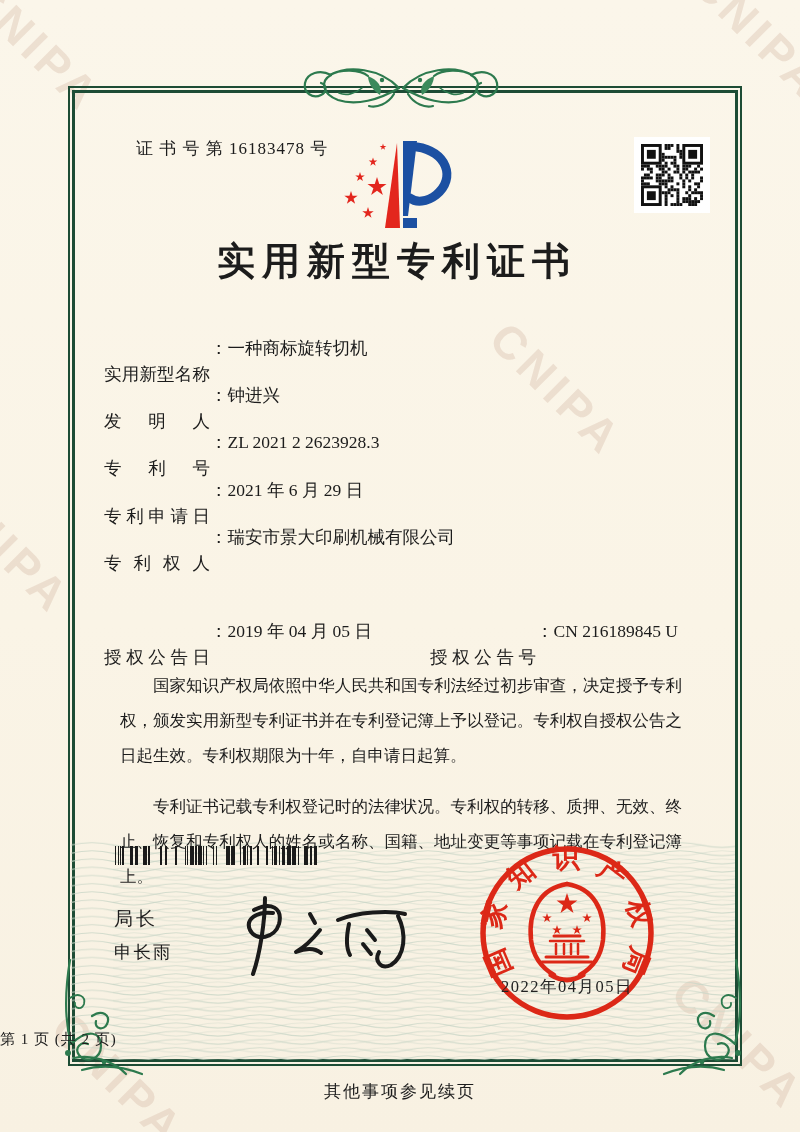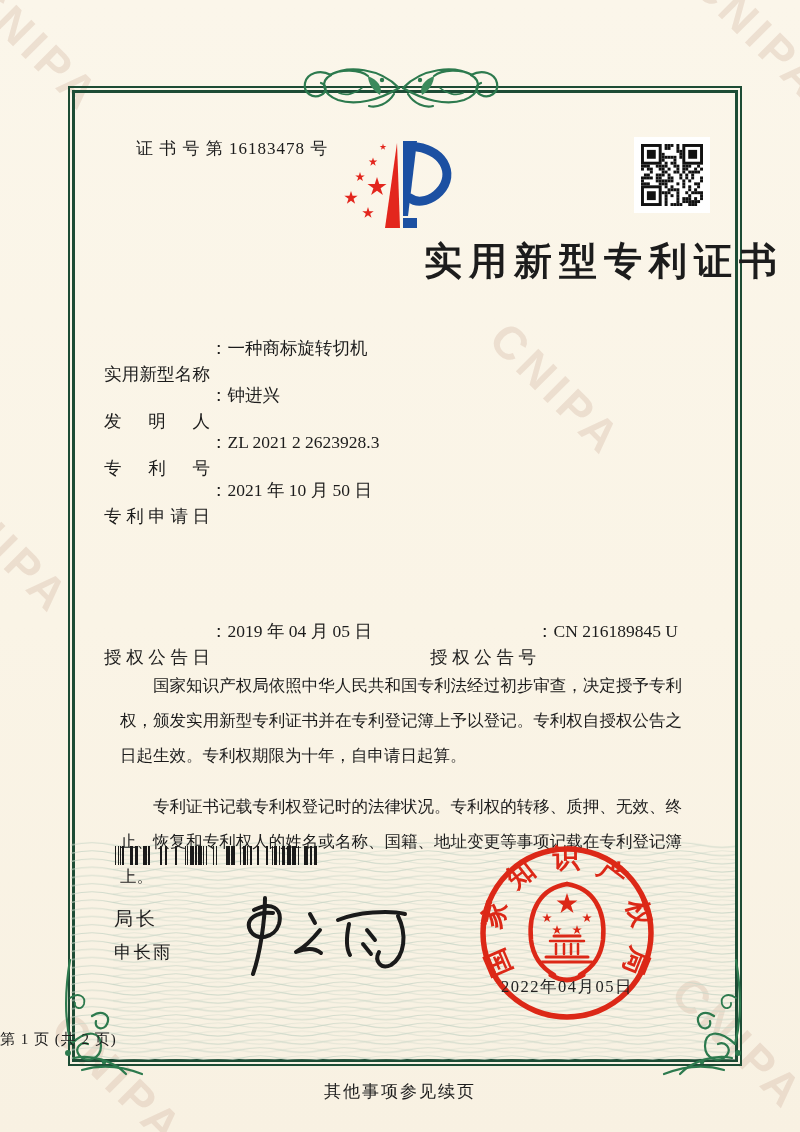--- a/index.html
+++ b/index.html
@@ -11,21 +11,21 @@
   
   .wm{position:absolute;font-family:"Liberation Sans","DejaVu Sans",sans-serif;
       font-weight:bold;font-size:46px;letter-spacing:5px;color:rgba(206,172,152,0.30);
       transform:rotate(45deg);white-space:nowrap;user-select:none;}
   
   #frame{position:absolute;left:68px;top:86px;width:670px;height:976px;
          border:2px solid #1d4c35;}
   #frame::before{content:"";position:absolute;inset:2px;border:3px solid #1d4c35;}
   
   #certno{left:104px;top:137px;font-size:17px;white-space:pre-wrap;letter-spacing:1px;margin-left:32px;}
-  #title{left:0;right:16px;top:236px;text-align:right;font-size:38px;font-weight:bold;
+  #title{left:0;right:6px;top:236px;text-align:center;font-size:38px;font-weight:bold;
          letter-spacing:7px;}
   
   .frow{position:absolute;left:104px;right:70px;font-size:17.5px;height:24px;}
   .flabel{display:inline-block;width:106px;text-align:justify;text-align-last:justify;
           vertical-align:top;margin-top:26px;}
   .fcolon{display:inline-block;}
   .fvalue{white-space:pre-wrap;}
   .fpair2{position:absolute;left:326px;top:0;}
   
   #paras{left:104px;top:652px;width:594px;text-align:justify;}
@@ -292,21 +292,24 @@
   <div class="frow" style="top:336px;">
     <span class="flabel">实用新型名称</span><span class="fcolon">：</span><span class="fvalue">一种商标旋转切机</span>
   </div>
   <div class="frow" style="top:383px;">
     <span class="flabel">发明人</span><span class="fcolon">：</span><span class="fvalue">钟进兴</span>
   </div>
   <div class="frow" style="top:430px;">
     <span class="flabel">专利号</span><span class="fcolon">：</span><span class="fvalue">ZL 2021 2 2623928.3</span>
   </div>
   <div class="frow" style="top:478px;">
-    <span class="flabel">专利申请日</span><span class="fcolon">：</span><span class="fvalue">2021 年 10 月 50 日</span>
+    <span class="flabel">专利申请日</span><span class="fcolon">：</span><span class="fvalue">2021 年 6 月 29 日</span>
+  </div>
+  <div class="frow" style="top:525px;">
+    <span class="flabel">专利权人</span><span class="fcolon">：</span><span class="fvalue">瑞安市景大印刷机械有限公司</span>
   </div>
   <div class="frow" style="top:619px;">
     <span class="flabel">授权公告日</span><span class="fcolon">：</span><span class="fvalue">2019 年 04 月 05 日</span>
     <span class="fpair2"><span class="flabel">授权公告号</span><span class="fcolon">：</span><span class="fvalue">CN 216189845 U</span></span>
   </div>
 
   <div class="abs" id="paras">
     <p>国家知识产权局依照中华人民共和国专利法经过初步审查，决定授予专利权，颁发实用新型专利证书并在专利登记簿上予以登记。专利权自授权公告之日起生效。专利权期限为十年，自申请日起算。</p>
     <p>专利证书记载专利权登记时的法律状况。专利权的转移、质押、无效、终止、恢复和专利权人的姓名或名称、国籍、地址变更等事项记载在专利登记簿上。</p>
   </div>

